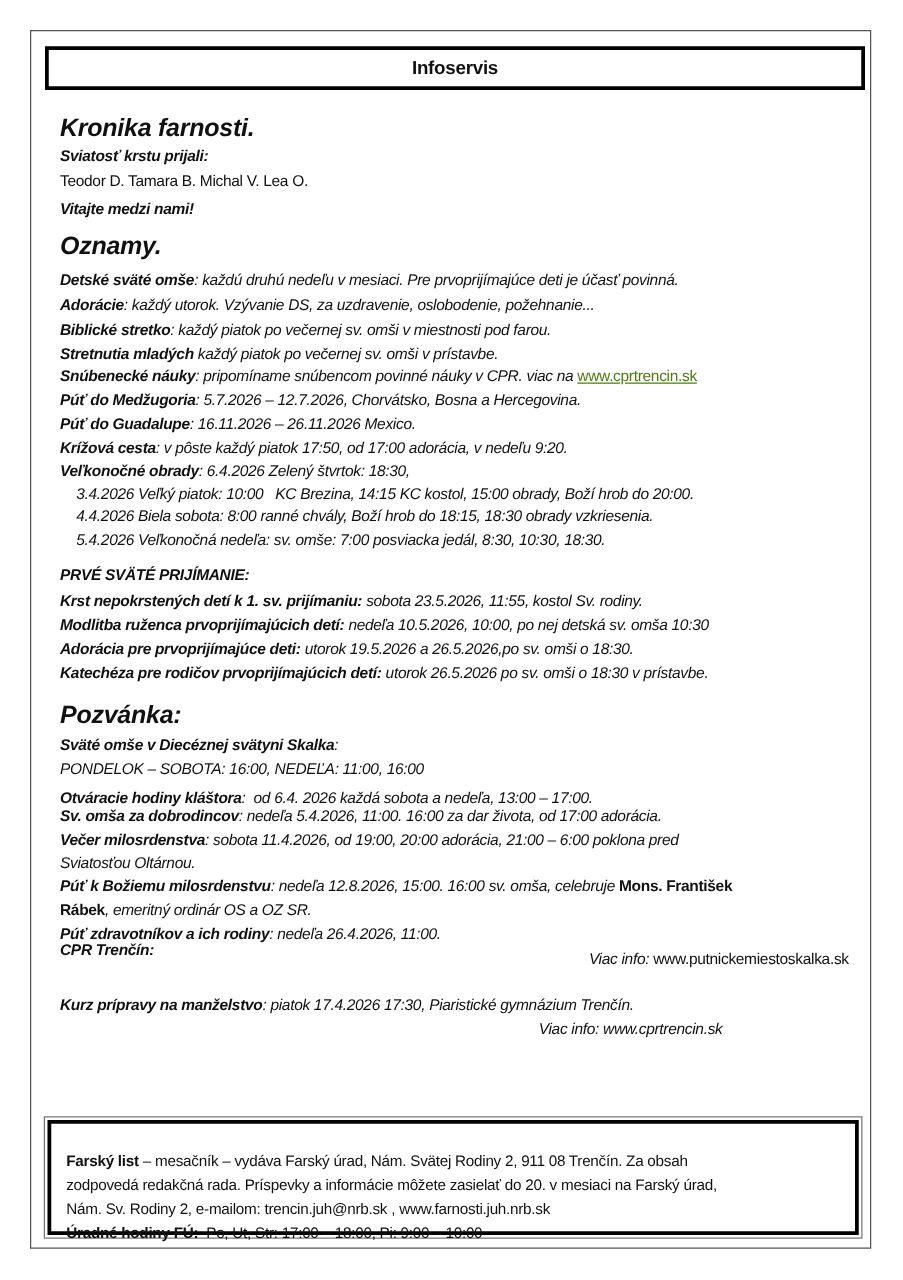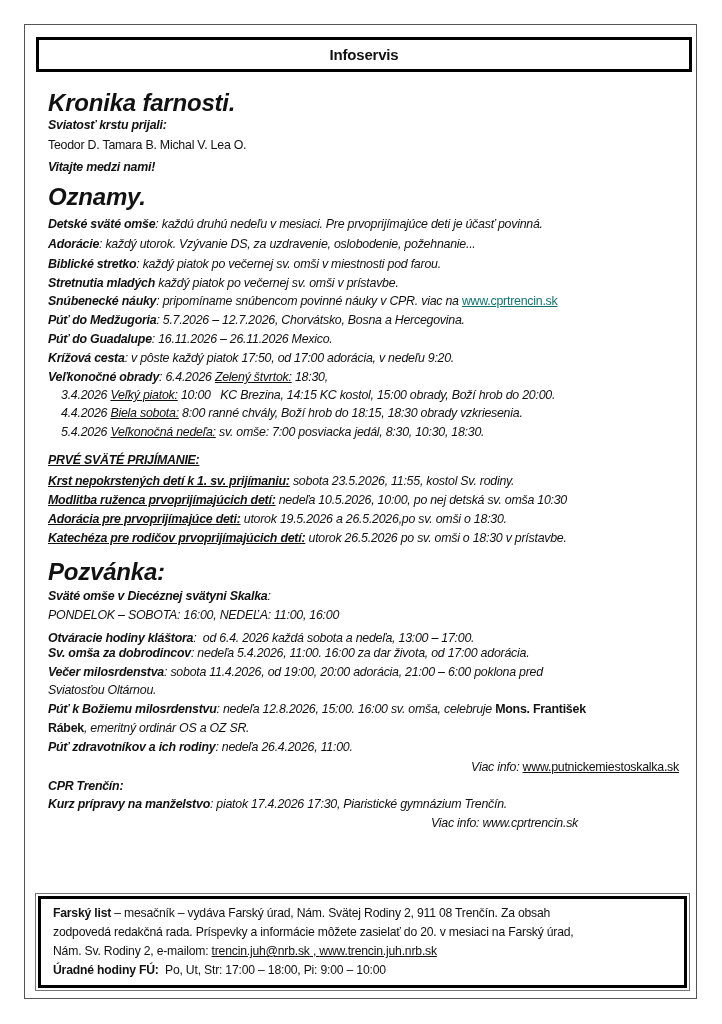--- a/index.html
+++ b/index.html
@@ -7,33 +7,33 @@
          font-family: "Liberation Sans", "DejaVu Sans", sans-serif; color: #111; }
   .page-border { position: absolute; left: 24px; top: 24px; width: 673px; height: 975px;
                  border: 1px solid #555; box-sizing: border-box; }
   .header-box { position: absolute; left: 36px; top: 37px; width: 656px; height: 35px;
                 border: 3px solid #000; box-sizing: border-box; display: flex;
                 align-items: center; justify-content: center; }
   .header-title { font-size: 15px; font-weight: bold; letter-spacing: -0.2px; }
   .line { position: absolute; left: 48px; white-space: nowrap; font-size: 12.4px;
           line-height: 16px; letter-spacing: -0.25px; }
   .indent { left: 61px; }
-  .h1 { font-size: 24px; font-weight: bold; font-style: italic; line-height: 24px; letter-spacing: -0.2px; }
+  .h1 { font-size: 20px; font-weight: bold; font-style: italic; line-height: 24px; letter-spacing: -0.2px; }
   .bi { font-weight: bold; font-style: italic; text-align: right; }
   .it { font-style: italic; }
   .b { font-weight: bold; }
-  .u { text-decoration: underline; }
-  .link { color: #0f766e; text-decoration: underline; }
+  .u { }
+  .link { color: #4d7c0f; text-decoration: underline; }
   .right1 { left: auto; right: 43px; }
   .right2 { left: 431px; }
   .footer-box { position: absolute; left: 35px; top: 893px; width: 655px; height: 98px;
                 box-sizing: border-box; border: 1px solid #777; padding: 2px; }
   .footer-inner { width: 100%; height: 100%; box-sizing: border-box; border: 3px solid #000; }
   .f-line { position: absolute; left: 53px; white-space: nowrap; font-size: 12.2px;
-            line-height: 16px; letter-spacing: -0.2px; }
+            line-height: 16px; letter-spacing: -0.2px; margin-top: 16px; }
 </style>
 </head>
 <body>
 
 <div class="page-border"></div>
 
 <div class="header-box">
   <span class="header-title">Infoservis</span>
 </div>
 
@@ -68,23 +68,23 @@
 <div class="line it" style="top:588px"><span class="b">Sväté omše v Diecéznej svätyni Skalka</span><span>:</span></div>
 <div class="line it" style="top:607px">PONDELOK – SOBOTA: 16:00, NEDEĽA: 11:00, 16:00</div>
 <div class="line it" style="top:630px"><span class="b">Otváracie hodiny kláštora</span><span style="white-space:pre">:  od 6.4. 2026 každá sobota a nedeľa, 13:00 – 17:00.</span></div>
 <div class="line it" style="top:645px"><span class="b">Sv. omša za dobrodincov</span><span>: nedeľa 5.4.2026, 11:00. 16:00 za dar života, od 17:00 adorácia.</span></div>
 <div class="line it" style="top:664px"><span class="b">Večer milosrdenstva</span><span>: sobota 11.4.2026, od 19:00, 20:00 adorácia, 21:00 – 6:00 poklona pred</span></div>
 <div class="line it" style="top:682px">Sviatosťou Oltárnou.</div>
 <div class="line it" style="top:701px"><span class="b">Púť k Božiemu milosrdenstvu</span><span>: nedeľa 12.8.2026, 15:00. 16:00 sv. omša, celebruje </span><span class="b" style="font-style:normal">Mons. František</span></div>
 <div class="line it" style="top:720px"><span class="b" style="font-style:normal">Rábek</span><span>, emeritný ordinár OS a OZ SR.</span></div>
 <div class="line it" style="top:739px"><span class="b">Púť zdravotníkov a ich rodiny</span><span>: nedeľa 26.4.2026, 11:00.</span></div>
 <div class="line it right1" style="top:759px"><span>Viac info: </span><span class="u" style="font-style:normal">www.putnickemiestoskalka.sk</span></div>
-<div class="line bi" style="top:778px">CPR Trenčín:</div>
+<div class="line bi" style="top:752px">CPR Trenčín:</div>
 <div class="line it" style="top:796px"><span class="b">Kurz prípravy na manželstvo</span><span>: piatok 17.4.2026 17:30, Piaristické gymnázium Trenčín.</span></div>
 <div class="line it right2" style="top:815px">Viac info: www.cprtrencin.sk</div>
 
 <div class="footer-box">
     <div class="footer-inner"></div>
   </div>
 <div class="f-line" style="top:905px"><span class="b">Farský list</span><span> – mesačník – vydáva Farský úrad, Nám. Svätej Rodiny 2, 911 08 Trenčín. Za obsah</span></div>
 <div class="f-line" style="top:924px">zodpovedá redakčná rada. Príspevky a informácie môžete zasielať do 20. v mesiaci na Farský úrad,</div>
-<div class="f-line" style="top:943px"><span>Nám. Sv. Rodiny 2, e-mailom: </span><span class="u">trencin.juh@nrb.sk</span><span class="u"> , </span><span class="u">www.trencin.juh.nrb.sk</span></div>
+<div class="f-line" style="top:943px"><span>Nám. Sv. Rodiny 2, e-mailom: </span><span class="u">trencin.juh@nrb.sk</span><span class="u"> , </span><span class="u">www.farnosti.juh.nrb.sk</span></div>
 <div class="f-line" style="top:962px"><span class="b">Úradné hodiny FÚ:</span><span style="white-space:pre">  Po, Ut, Str: 17:00 – 18:00, Pi: 9:00 – 10:00</span></div>
 
 </body></html>

